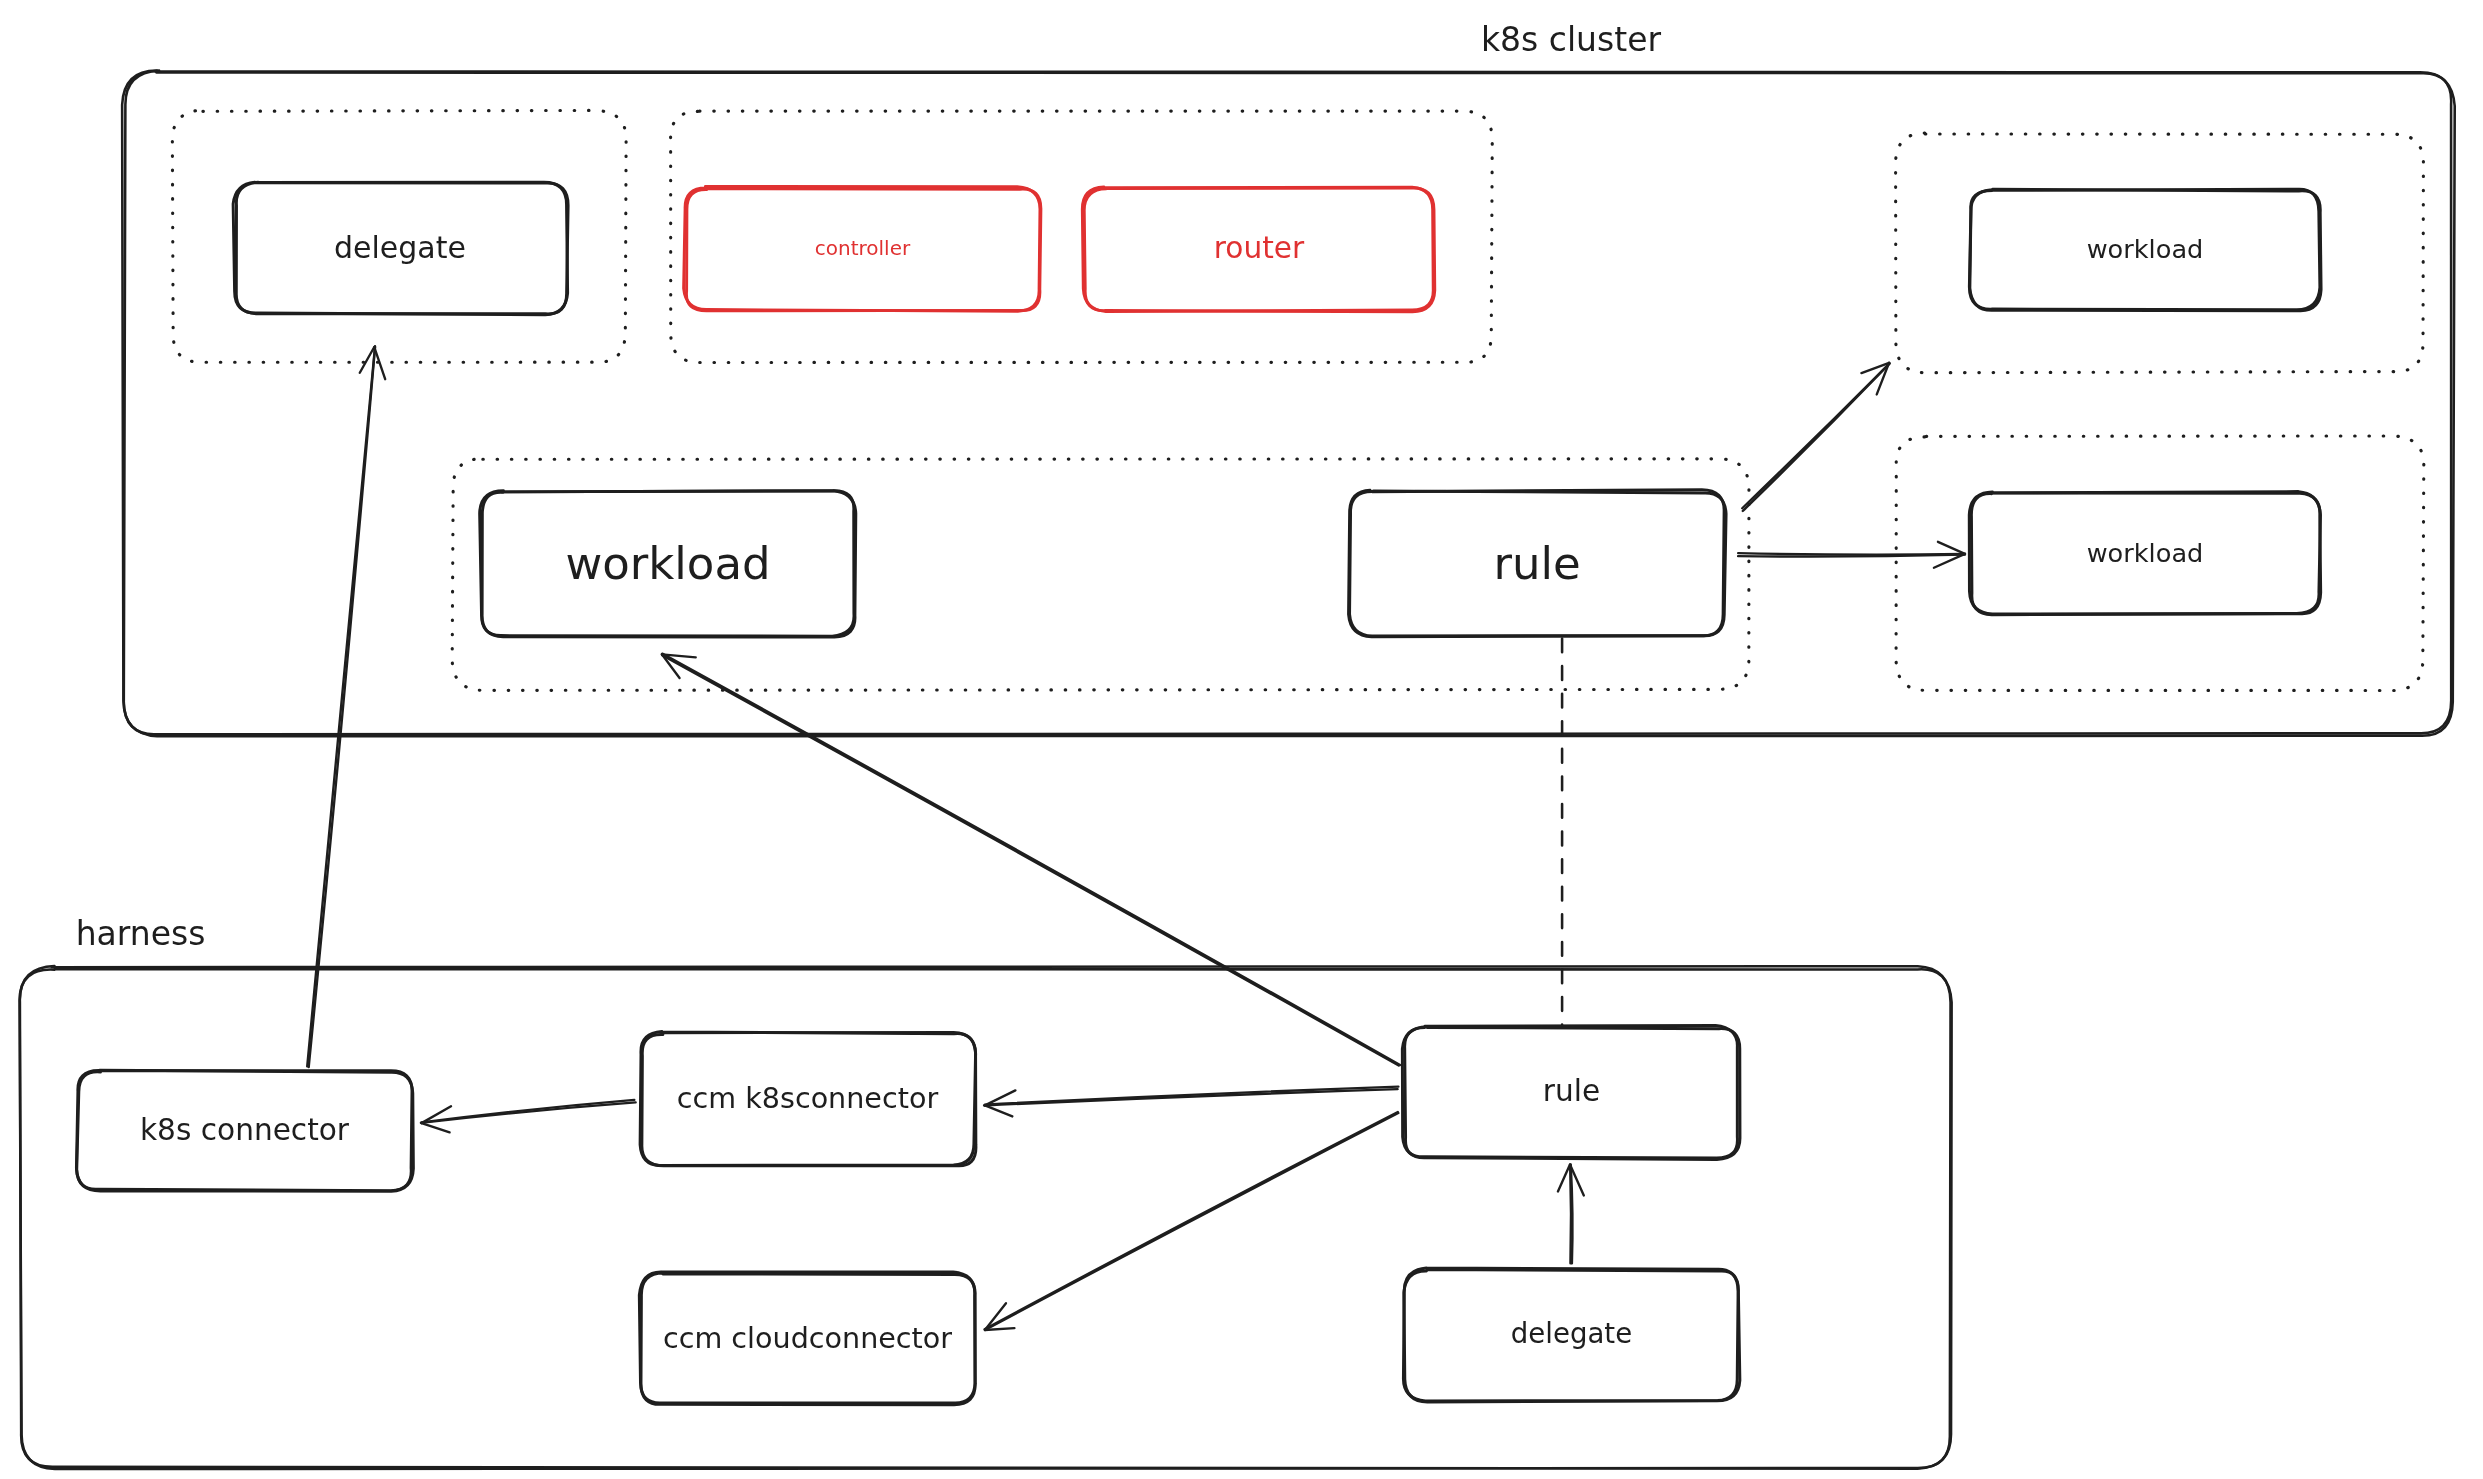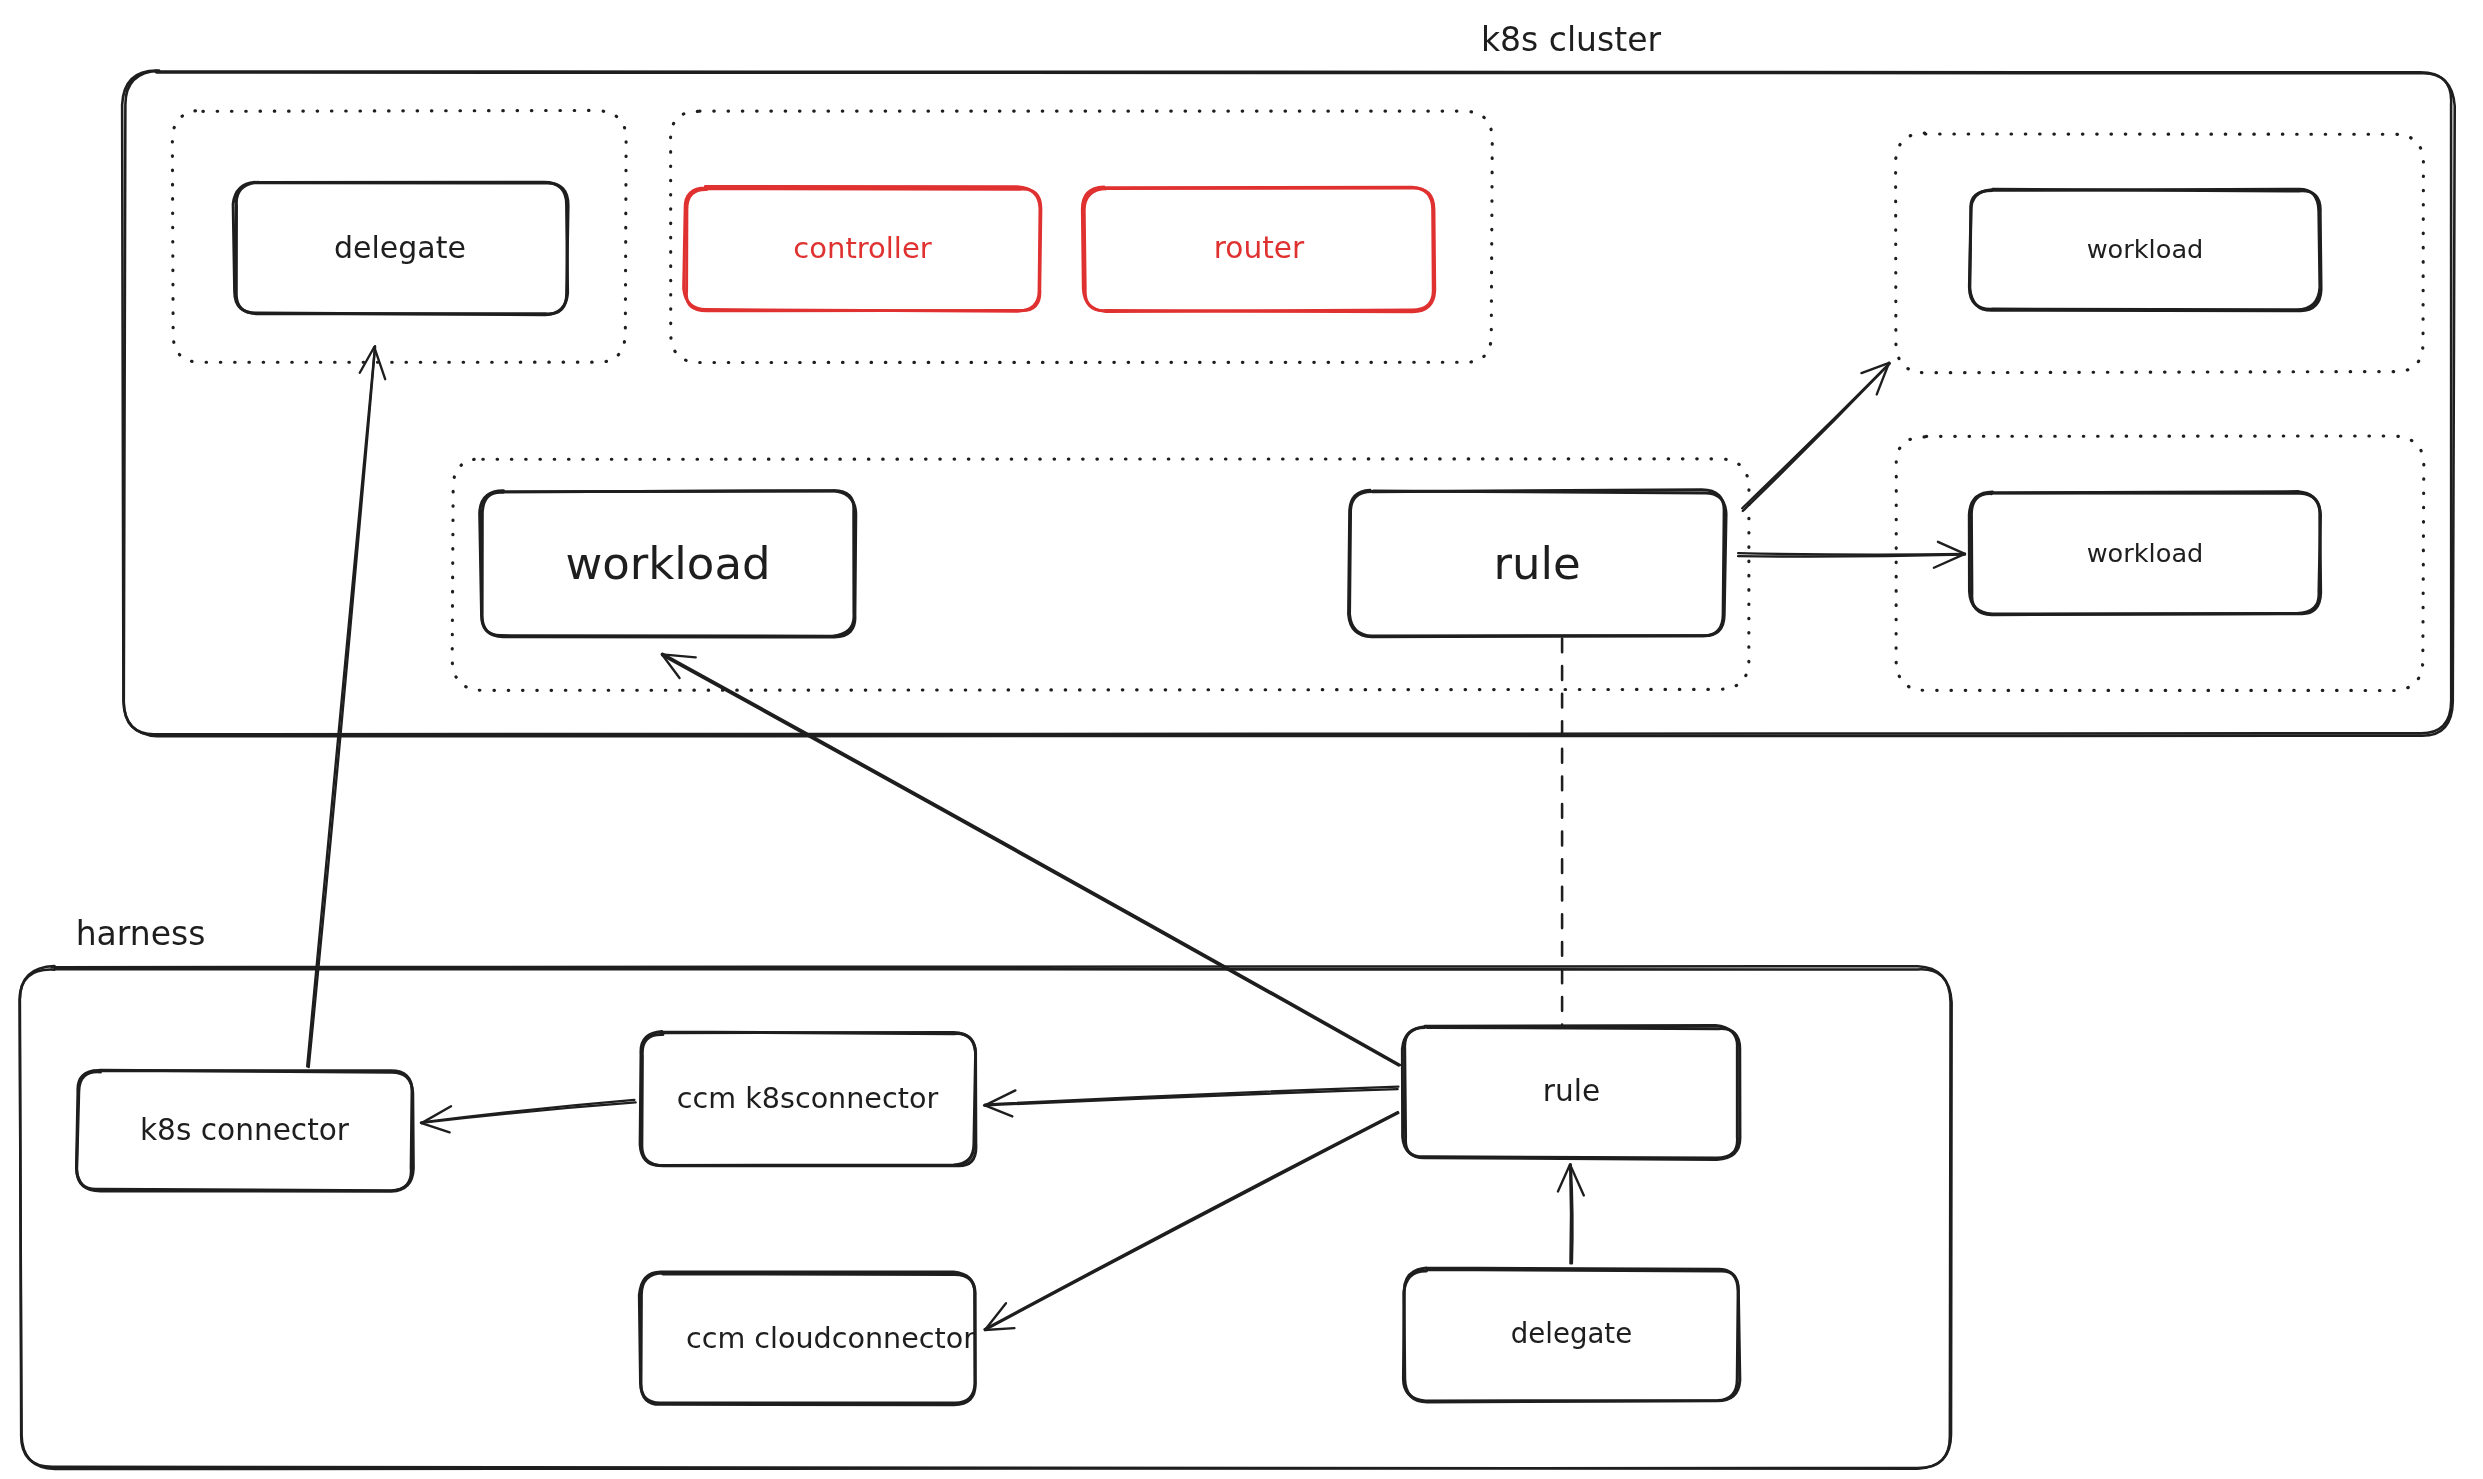--- a/index.html
+++ b/index.html
@@ -138,21 +138,21 @@
       <g>
         <path d="M 1448.1,1287.0 L 1742.2,1288.4 Q 1764.8,1286.8 1764.7,1311.2 L 1763.8,1399.6 Q 1764.0,1420.6 1744.1,1421.7 L 1447.2,1422.1 Q 1425.0,1419.8 1424.9,1399.7 L 1425.7,1311.2 Q 1425.3,1289.2 1448.2,1287.0" fill="none" stroke="#1e1e1e" stroke-width="3" stroke-linecap="round" stroke-linejoin="round"></path>
         <path d="M 1448.9,1288.5 L 1745.4,1290.2 Q 1765.9,1288.4 1765.0,1311.7 L 1766.5,1401.1 Q 1765.1,1421.8 1743.3,1422.0 L 1449.2,1423.1 Q 1427.0,1423.0 1426.3,1400.2 L 1425.4,1312.0 Q 1427.3,1289.8 1448.3,1290.2" fill="none" stroke="#1e1e1e" stroke-width="3" stroke-linecap="round" stroke-linejoin="round"></path>
       </g>
     </svg>
 <div class="lbl" style="left: 1433px; top: 17.7px; width: 276px; height: 45px; font-size: 33px;">k8s cluster</div>
     <div class="lbl" style="left: 47px; top: 912px; width: 187px; height: 45px; font-size: 33px;">harness</div>
     <div class="lbl" style="left: 234px; top: 182px; width: 332px; height: 131px; font-size: 30px;">
       <div>delegate</div>
     </div>
-    <div class="lbl red" style="left: 685px; top: 187px; width: 355px; height: 123px; font-size: 29px;">
+    <div class="lbl red" style="left: 685px; top: 187px; width: 355px; height: 123px; font-size: 20px;">
       <div>controller</div>
     </div>
     <div class="lbl red" style="left: 1084px; top: 187px; width: 350px; height: 123px; font-size: 29.6px;">
       <div>router</div>
     </div>
     <div class="lbl" style="left: 1970px; top: 189px; width: 350px; height: 120px; font-size: 25.6px;">
       <div>workload</div>
     </div>
     <div class="lbl" style="left: 1970px; top: 493px; width: 350px; height: 120px; font-size: 25.6px;">
       <div>workload</div>
@@ -163,21 +163,21 @@
     <div class="lbl" style="left: 1350px; top: 491px; width: 374px; height: 145px; font-size: 45px;">
       <div>rule</div>
     </div>
     <div class="lbl" style="left: 77px; top: 1070px; width: 335px; height: 120px; font-size: 29.6px;">
       <div>k8s connector</div>
     </div>
     <div class="lbl" style="left: 640px; top: 1032px; width: 335px; height: 133px; font-size: 28.6px; text-align: right;">
       <div>ccm k8s</div>
       <div>connector</div>
     </div>
-    <div class="lbl" style="left: 640px; top: 1273px; width: 335px; height: 131px; font-size: 28.6px; justify-content: flex-end;">
+    <div class="lbl" style="left: 640px; top: 1273px; width: 335px; height: 131px; font-size: 28.6px;">
       <div>ccm cloud</div>
       <div>connector</div>
     </div>
     <div class="lbl" style="left: 1404px; top: 1026px; width: 335px; height: 131px; font-size: 29.6px;">
       <div>rule</div>
     </div>
     <div class="lbl" style="left: 1404px; top: 1269px; width: 335px; height: 131px; font-size: 27.6px;">
       <div>delegate</div>
     </div>
   </div>

